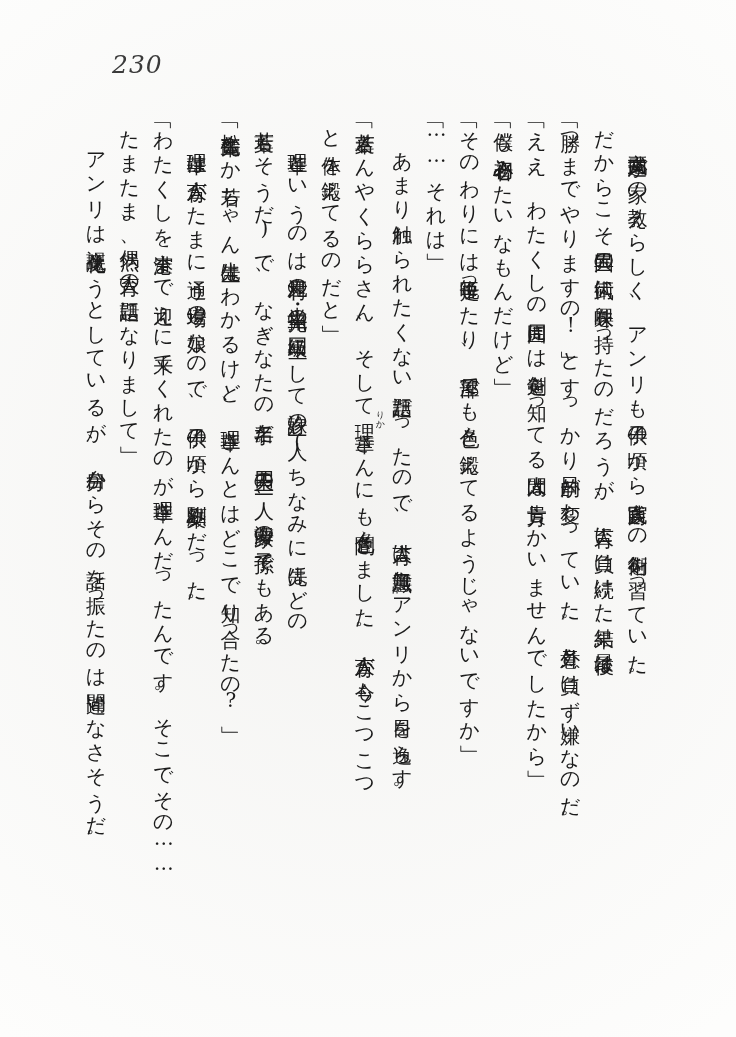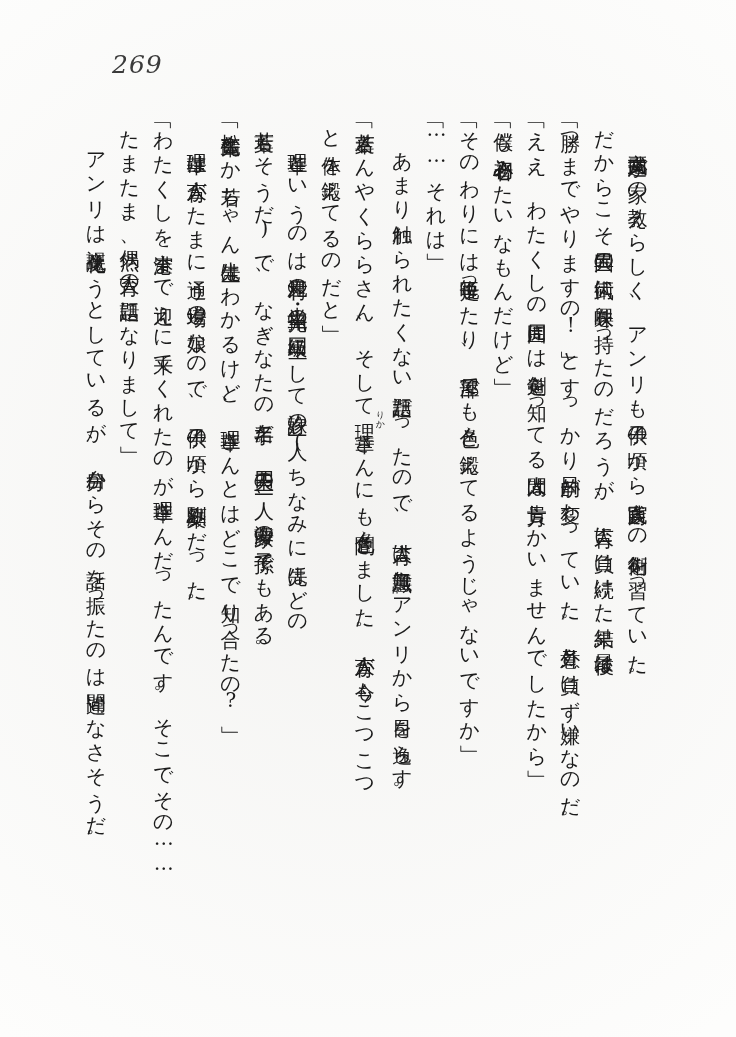--- a/index.html
+++ b/index.html
@@ -54,21 +54,21 @@
     font-size: 9px;
     letter-spacing: 0;
     color: #2a2a2a;
     text-orientation: upright;
   }
 </style>
 </head>
 <body>
 
 <div class="book-page">
-  <div class="page-number">269</div>
+  <div class="page-number">230</div>
   <div class="text-columns">
       <div class="text-line indent">文武両道が家の教えらしく、アンリも子供の頃から実践向きの剣術を習っていた。</div>
       <div class="text-line">だからこそ異国の武術に興味を持ったのだろうが、育人に負け続けた結果、最後は</div>
       <div class="text-line">「勝つまでやりますの!」とすっかり目的が変わっていた。意外と負けず嫌いなのだ。</div>
       <div class="text-line">「ええ、わたくしの周囲には剣道を知ってる人間は貴方しかいませんでしたから」</div>
       <div class="text-line">「僕も初心者みたいなもんだけど」</div>
       <div class="text-line">「そのわりには毎晩走ったり、部屋でも色々と鍛えてるようじゃないですか」</div>
       <div class="text-line">「……それは」</div>
       <div class="text-line indent">あまり触れられたくない話題だったので、育人は無意識にアンリから目を逸らす。</div>
       <div class="text-line">「若葉さんやくららさん、そして<ruby>理華<rt>りか</rt></ruby>さんにも色々聞きました。育人が今もこつこつ</div>

